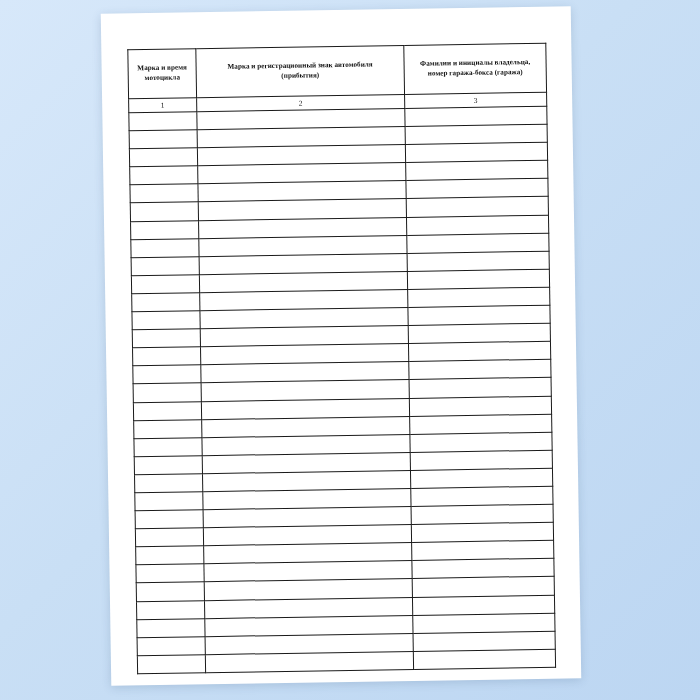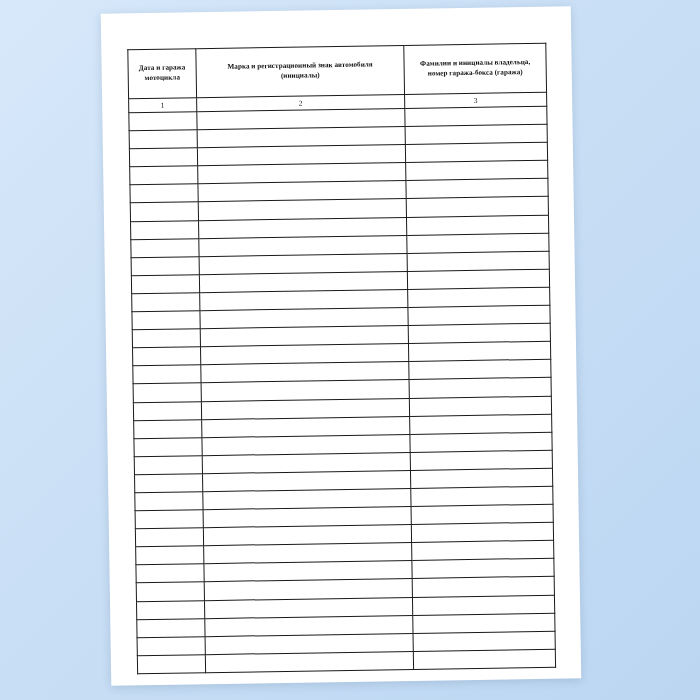--- a/index.html
+++ b/index.html
@@ -78,26 +78,26 @@
     <div class="table-wrap">
       <table class="reg-table">
         <colgroup>
           <col class="c1">
           <col class="c2">
           <col class="c3">
         </colgroup>
         <thead>
           <tr>
             <th class="hdr">
-              <span>Дата и гаража</span><br>
+              <span>Марка и время</span><br>
               <span>мотоцикла</span>
             </th>
             <th class="hdr">
               <span>Марка и регистрационный знак автомобиля</span><br>
-              <span>(инициалы)</span>
+              <span>(прибытия)</span>
             </th>
             <th class="hdr">
               <span>Фамилии и инициалы владельца,</span><br>
               <span>номер гаража-бокса (гаража)</span>
             </th>
           </tr>
           <tr>
             <td class="numrow">1</td>
             <td class="numrow">2</td>
             <td class="numrow">3</td>

